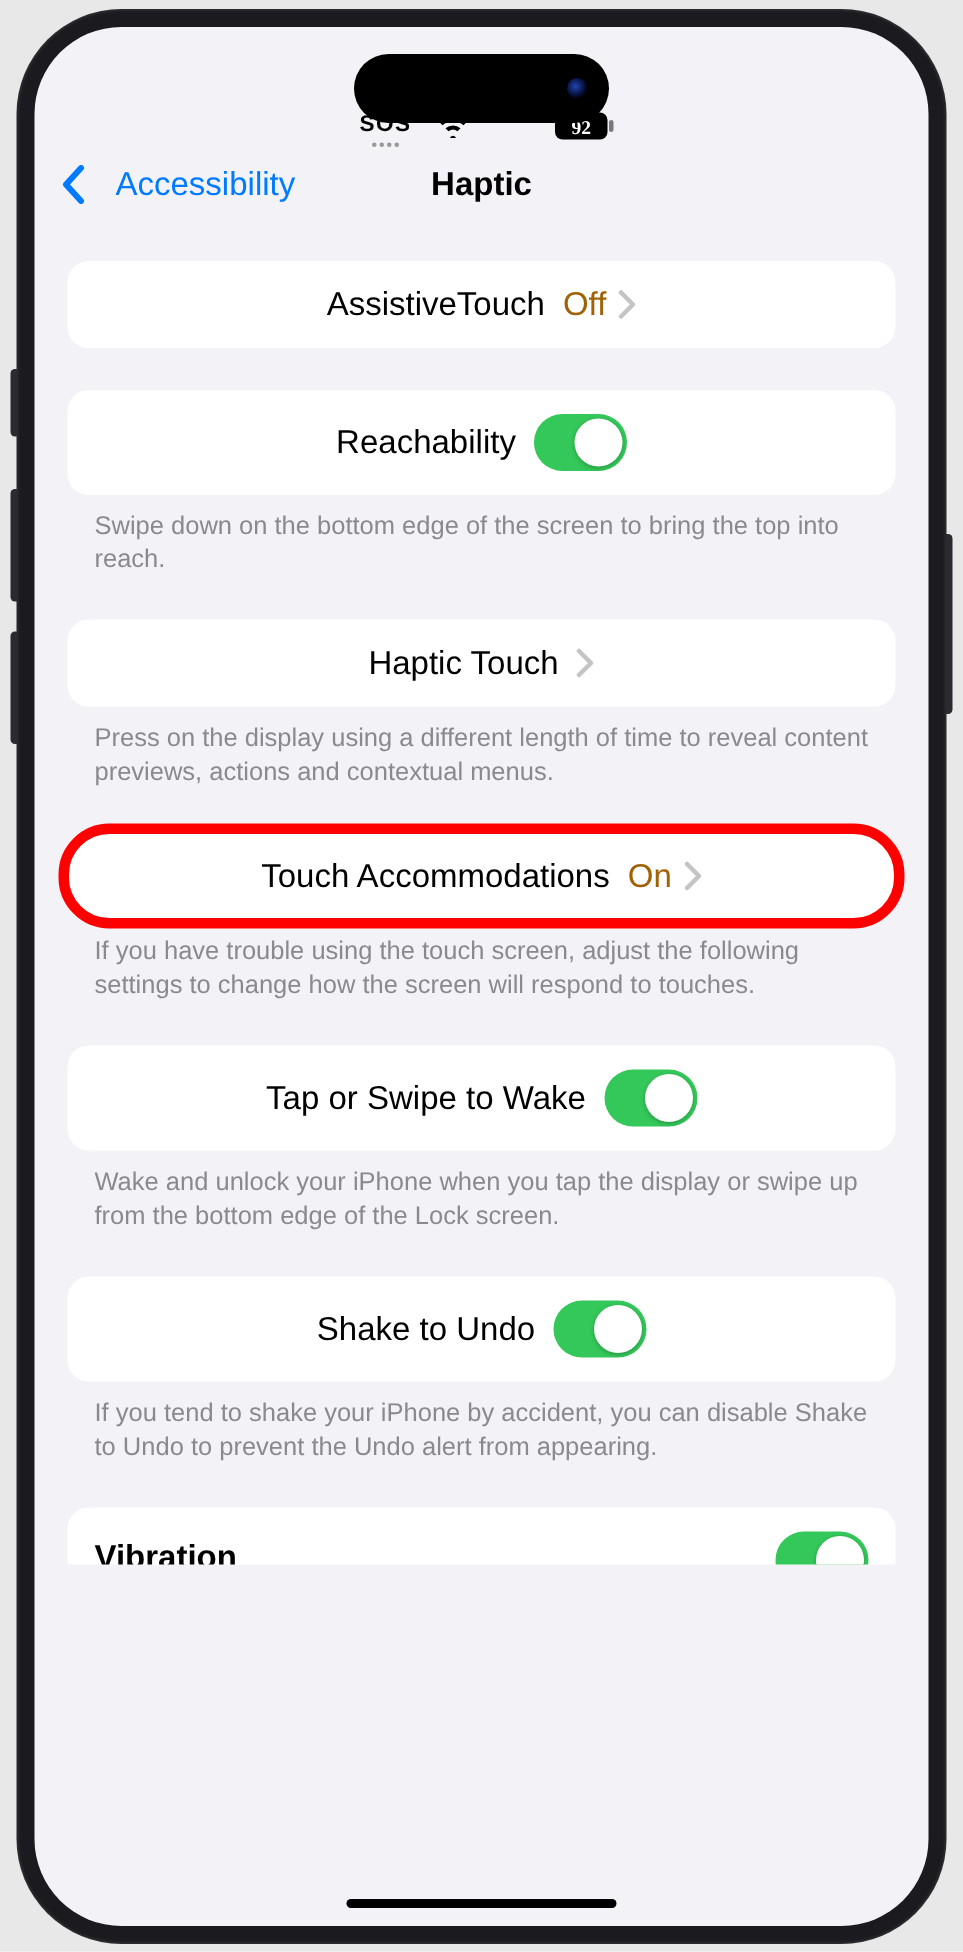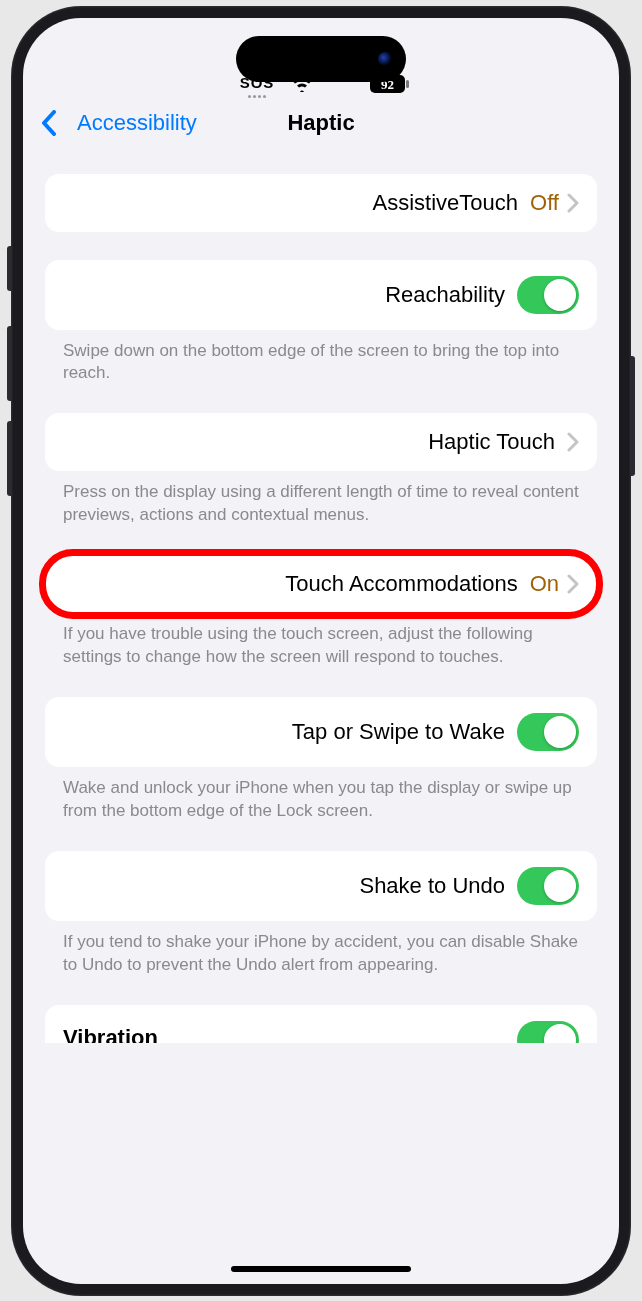--- a/index.html
+++ b/index.html
@@ -95,21 +95,21 @@
     .content {
       padding: 22px 22px 0 22px;
       overflow: hidden;
     }
     .row {
       background: #fff;
       border-radius: 14px;
       padding: 16px 18px;
       display: flex;
       align-items: center;
-      justify-content: flex-end;
+      justify-content: center;
       position: relative;
       gap: 12px;
     }
     .row-label { font-size: 22px; font-weight: 400; color:#000; }
     .row-right { display:flex; align-items:center; gap: 8px; }
     .row-value { font-size: 22px; color: #a16207; }
     .chevron-right svg { display:block;}
     .footer-text {
       font-size: 17px;
       color: #8a8a8e;

